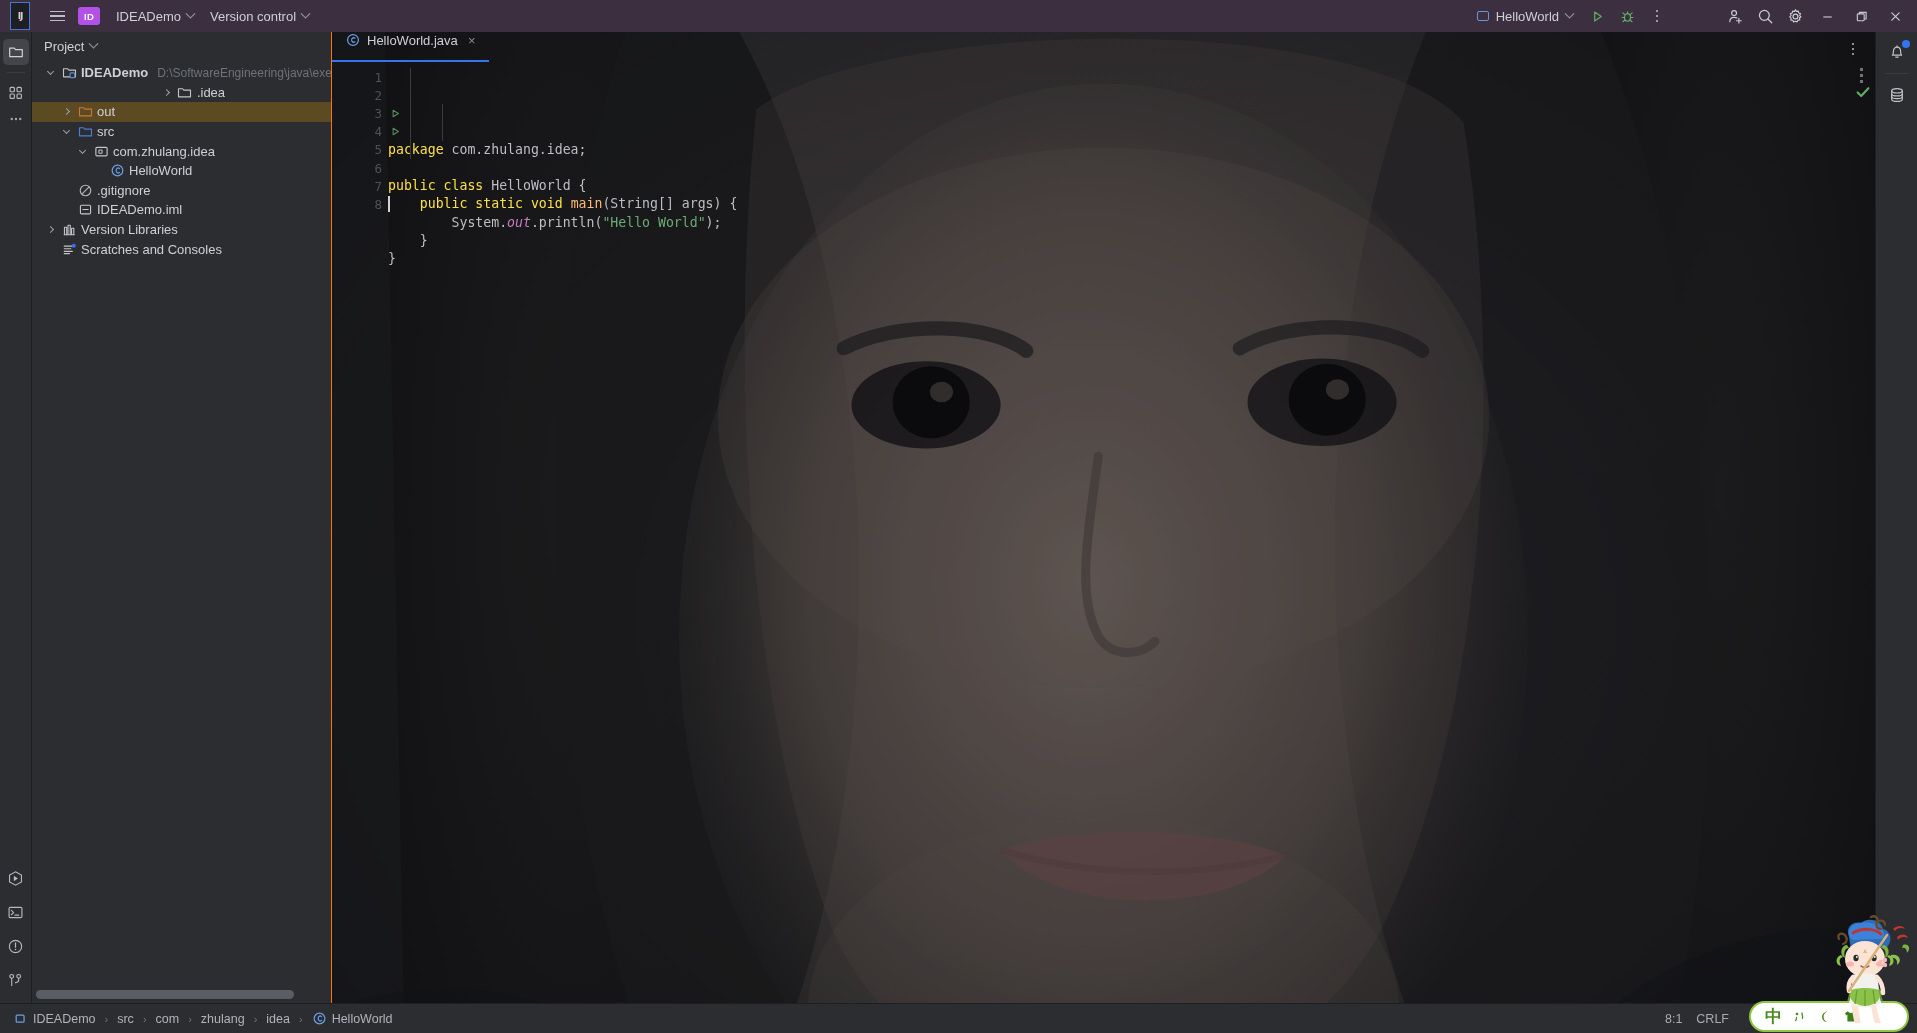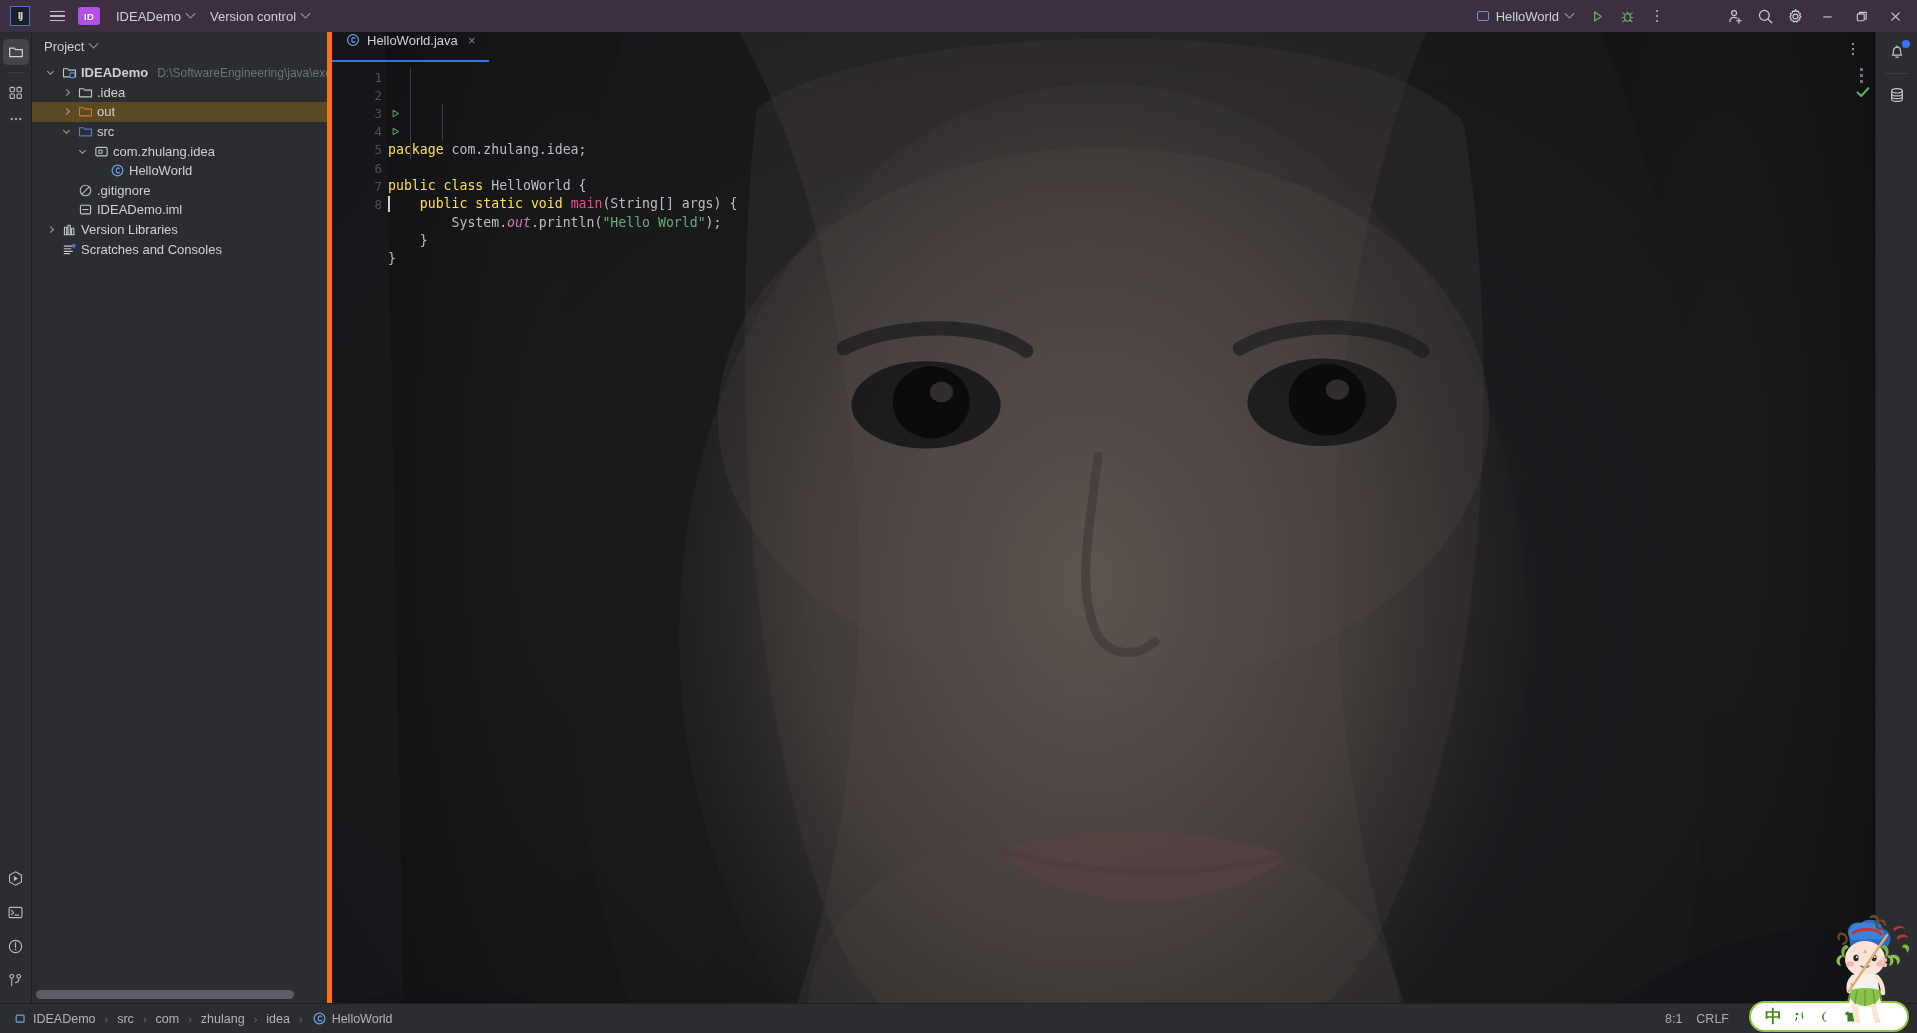--- a/index.html
+++ b/index.html
@@ -11,21 +11,21 @@
   }
   .app { position:relative; width:1917px; height:1033px; display:flex; flex-direction:column; }
 
   
   .titlebar {
     height:32px; min-height:32px; background:#3c3040;
     display:flex; align-items:center; padding:0 6px; gap:2px;
     position:relative; z-index:30;
   }
   .tb-ideicon {
-    width:20px; height:20px; margin:0 6px 0 4px; border:1.5px solid #4874d6;
+    width:20px; height:28px; margin:0 6px 0 4px; border:1.5px solid #4874d6;
     background:#1e1f22; color:#cfd2d6; font-size:9px; font-weight:bold;
     display:flex; align-items:center; justify-content:center;
     font-family:"DejaVu Sans", sans-serif; letter-spacing:-1px;
   }
   .tb-burger { width:26px; height:26px; display:flex; flex-direction:column;
     align-items:center; justify-content:center; gap:3px; margin:0 6px; cursor:pointer; }
   .tb-burger i { display:block; width:15px; height:1.5px; background:#b9bcc2; }
   .proj-badge {
     width:22px; height:18px; border-radius:3px; background:#b350e8;
     color:#fff; font-size:9.5px; font-weight:bold; letter-spacing:.3px;
@@ -58,21 +58,21 @@
   .stripe .top { padding-top:7px; display:flex; flex-direction:column; align-items:center; gap:0; }
   .stripe .bot { margin-top:auto; padding-bottom:10px; display:flex; flex-direction:column;
     align-items:center; gap:8px; }
   .sbtn { width:26px; height:26px; display:flex; align-items:center; justify-content:center;
     border-radius:5px; cursor:pointer; color:#b5b8bd; }
   .sbtn.active { background:#43454a; }
   .stripe hr { width:18px; border:0; border-top:1px solid #3a3c40; margin:7px 0; }
 
   
   .project { width:300px; background:#2b2d30; display:flex; flex-direction:column;
-    border-right:5px solid #f97316; position:relative; z-index:20; }
+    border-right:1px solid #f97316; position:relative; z-index:20; }
   .panel-head { height:28px; display:flex; align-items:center; padding:0 12px; gap:6px;
     color:#ced0d6; font-size:13px; }
   .panel-head .lbl { font-size:13px; }
   .tree { flex:1; overflow:hidden; padding-top:3px; position:relative; }
   .trow { height:19.6px; display:flex; align-items:center; gap:4px; padding-right:6px;
     white-space:nowrap; cursor:pointer; font-size:13px; color:#ced0d6; }
   .trow.sel { background:#5c4a22; }
   .arrow { width:13px; min-width:13px; display:flex; align-items:center; justify-content:center; }
   .arrow i { display:block; width:5px; height:5px; border-right:1.3px solid #9ba0a8;
     border-bottom:1.3px solid #9ba0a8; }
@@ -107,21 +107,21 @@
     padding-right:6px; color:#4e5157; font-size:12.5px;
     font-family:"DejaVu Sans Mono", monospace; position:relative; }
   .gline .runmark { position:absolute; right:-14px; width:13px; height:13px;
     display:flex; align-items:center; justify-content:center; }
   .code { flex:1; padding-top:6px; font-family:"DejaVu Sans Mono", monospace;
     font-size:13.2px; line-height:18.2px; white-space:pre; position:relative; min-width:0; }
   .codeline { height:18.2px; }
   .kw   { color:#fde047; }
   .pkg  { color:#bcbec4; }
   .cls  { color:#bcbec4; }
-  .mth  { color:#ec4899; }
+  .mth  { color:#fdba74; }
   .str  { color:#6aab73; }
   .fld  { color:#c77dbb; font-style:italic; }
   .plain{ color:#bcbec4; }
   .indent-guide { position:absolute; width:1px; background:#393b40; }
   .caret { position:absolute; width:1.5px; background:#cfd2d6; height:16px; }
 
   
   .editor-rail { width:22px; min-width:22px; position:relative; z-index:5; }
   .check { position:absolute; top:22px; left:2px; width:16px; height:16px; }
   .rail-dots { position:absolute; top:6px; left:7px; display:flex; flex-direction:column; gap:3px; }
@@ -311,21 +311,21 @@
             </span>
             <span class="ticon">
               <svg width="15" height="15" viewBox="0 0 16 16">
                 <path d="M1.6 4 H6 L7.3 5.5 H14.4 V12.6 H1.6 Z" fill="none" stroke="#c2c5ca" stroke-width="1.2" stroke-linejoin="round"></path>
                 <rect x="8.6" y="8.4" width="5" height="5" rx="1" fill="#2b2d30" stroke="#5c8fd6" stroke-width="1.2"></rect>
               </svg>
             </span>
             <span style="font-weight: bold;">IDEADemo</span>
             <span class="path-hint">D:\SoftwareEngineering\java\exercis</span>
           </div>
-          <div class="trow" style="padding-left: 28px;">
+          <div class="trow" style="padding-left: 28px; justify-content: center;">
             <span class="arrow right">
               <i></i>
             </span>
             <span class="ticon">
               <svg width="15" height="15" viewBox="0 0 16 16">
                 <path d="M1.6 4 H6 L7.3 5.5 H14.4 V12.6 H1.6 Z" fill="none" stroke="#c2c5ca" stroke-width="1.2" stroke-linejoin="round"></path>
               </svg>
             </span>
             <span>.idea</span>
           </div>

